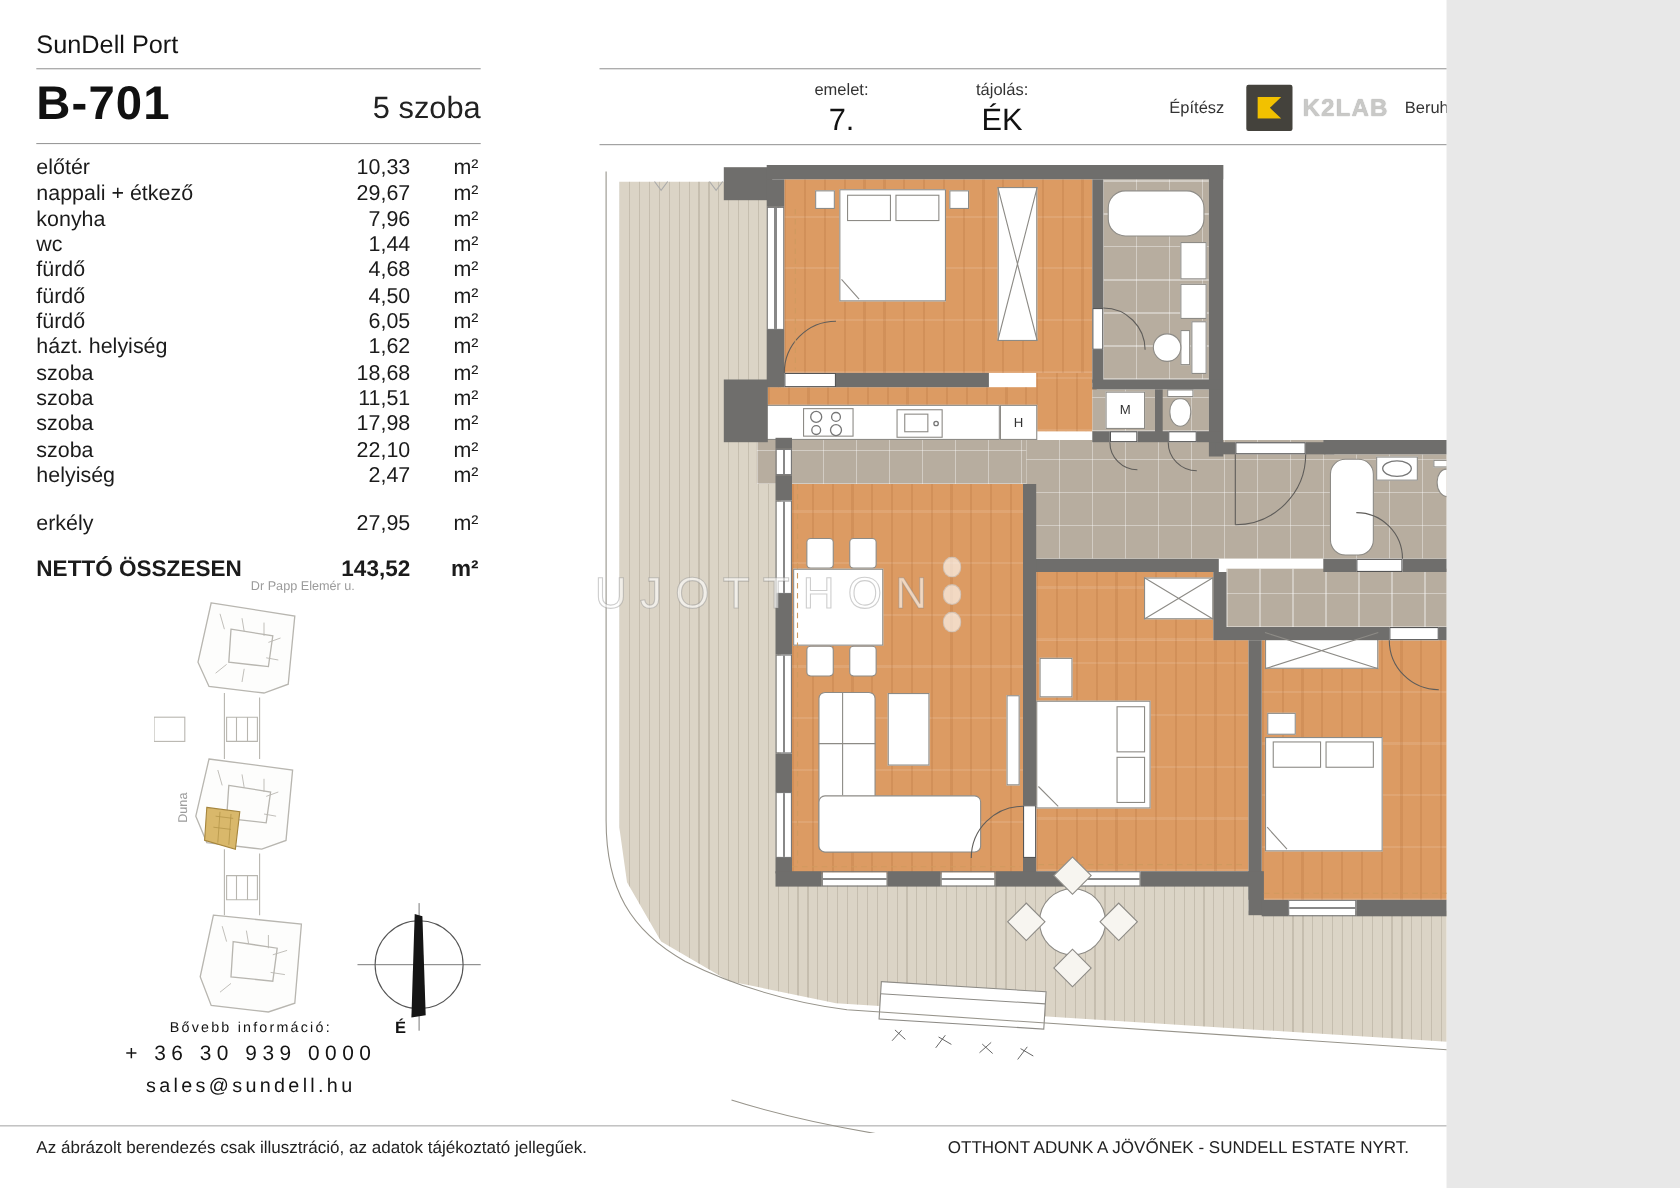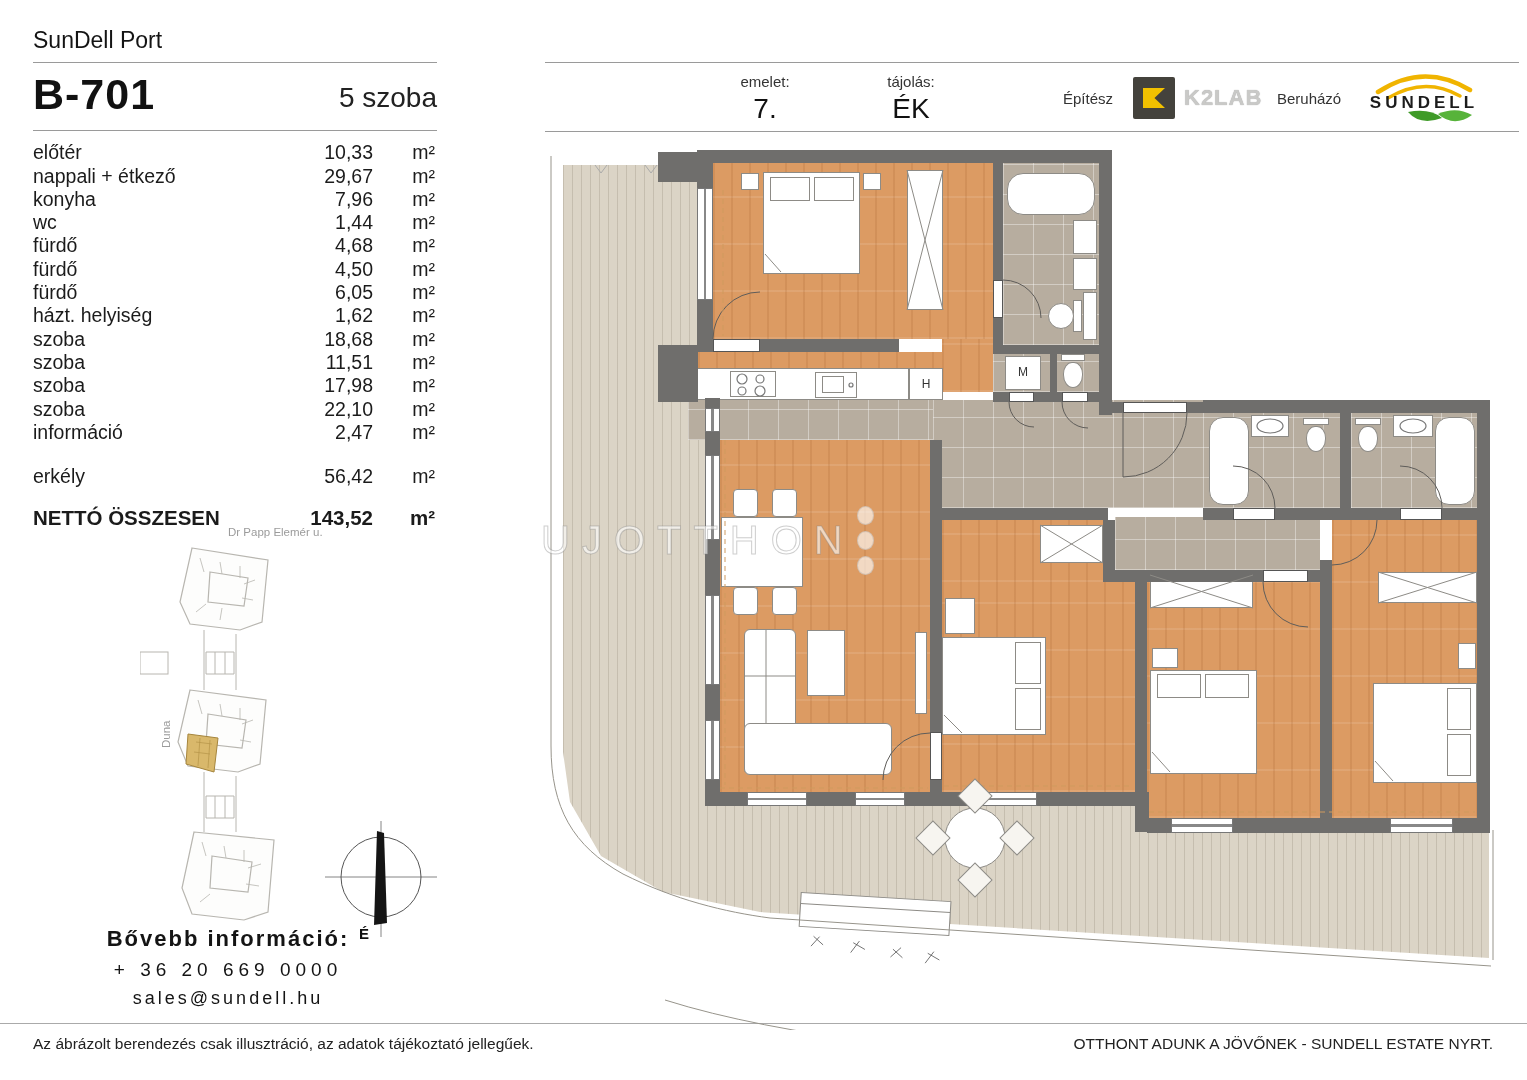--- a/index.html
+++ b/index.html
@@ -1,37 +1,37 @@
 <!DOCTYPE html>
 <html><head>
 <meta charset="utf-8">
 <style>
   html,body{margin:0;padding:0;background:#e8e8e8;}
-  .page{position:relative;width:1527px;height:1080px;background:#ffffff;font-family:"Liberation Sans",sans-serif;overflow:hidden;color:#1c1c1c;}
+  .page{position:relative;width:1315px;height:1080px;background:#ffffff;font-family:"Liberation Sans",sans-serif;overflow:hidden;color:#1c1c1c;}
   .abs{position:absolute;}
   .hline{position:absolute;height:1px;background:#9a9a9a;}
   .brand{position:absolute;left:33px;top:27px;font-size:23px;color:#141414;}
   .unitid{position:absolute;left:33px;top:70px;font-size:43px;font-weight:bold;letter-spacing:1px;color:#111;}
   .roomslbl{position:absolute;left:230px;top:82px;width:207px;text-align:right;font-size:28px;color:#222;}
   .hcol{position:absolute;width:130px;text-align:center;}
   .hcol .lb{font-size:15px;color:#333;}
   .hcol .vl{font-size:28px;color:#111;margin-top:3px;}
   .plabel{position:absolute;font-size:15px;color:#333;}
   .k2box{position:absolute;left:1133px;top:77px;width:42px;height:42px;background:#44423c;border-radius:2px;}
   .k2flag{position:absolute;left:10px;top:11px;width:22px;height:20px;background:#f2c100;clip-path:polygon(0 0,100% 0,52% 50%,100% 100%,0 100%);}
   .k2name{position:absolute;left:1184px;top:85px;font-size:22px;font-weight:bold;letter-spacing:1px;color:#c9c9c7;text-shadow:0 0 1px #9e9e9e;}
   .roomtable{position:absolute;left:33px;top:141px;width:402px;font-size:19.5px;color:#1b1b1b;}
   .rrow{display:flex;height:23.3px;align-items:flex-end;}
   .rrow .nm{flex:1;}
   .rrow .ar{width:90px;text-align:right;}
   .rrow .un{width:62px;text-align:right;}
   .rrow.balc{margin-top:21px;}
   .rrow.total{margin-top:19px;font-weight:bold;font-size:20.5px;}
   .contact{position:absolute;left:78px;top:926px;width:300px;text-align:center;color:#141414;}
-  .contact .t1{font-size:22px;font-weight:bold;letter-spacing:2px;}
+  .contact .t1{font-size:13px;font-weight:normal;letter-spacing:2px;}
   .contact .t2{font-size:19px;letter-spacing:5px;margin-top:7px;}
   .contact .t3{font-size:18px;letter-spacing:3px;margin-top:7px;}
   .footer-l{position:absolute;left:33px;top:1035px;font-size:15.5px;color:#222;}
   .footer-r{position:absolute;right:34px;top:1035px;font-size:15.5px;color:#222;}
   
   .plan{position:absolute;left:545px;top:140px;width:982px;height:890px;}
   .terrace{position:absolute;left:0;top:0;width:950px;height:830px;z-index:1;
     background:#dbd4c6;
     background-image:repeating-linear-gradient(90deg,rgba(120,110,92,.22) 0 1px,rgba(0,0,0,0) 1px 9px);
     clip-path:polygon(18px 25px,165px 25px,165px 655px,590px 655px,590px 688px,944px 688px,944px 818px,215px 772px,118px 752px,56px 716px,25px 662px,18px 612px);}
@@ -143,27 +143,27 @@
         <span class="nm">szoba</span>
         <span class="ar">17,98</span>
         <span class="un">m²</span>
       </div>
     <div class="rrow">
         <span class="nm">szoba</span>
         <span class="ar">22,10</span>
         <span class="un">m²</span>
       </div>
     <div class="rrow">
-        <span class="nm">információ</span>
+        <span class="nm">helyiség</span>
         <span class="ar">2,47</span>
         <span class="un">m²</span>
       </div>
     <div class="rrow balc">
         <span class="nm">erkély</span>
-        <span class="ar">56,42</span>
+        <span class="ar">27,95</span>
         <span class="un">m²</span>
       </div>
     <div class="rrow total">
         <span class="nm">NETTÓ ÖSSZESEN</span>
         <span class="ar">143,52</span>
         <span class="un">m²</span>
       </div>
   </div>
 
   <svg class="mapSvg" width="300" height="430" viewBox="0 0 300 430">
@@ -200,21 +200,21 @@
   <svg class="compSvg" width="120" height="130" viewBox="0 0 120 130">
     <line x1="60" y1="6" x2="60" y2="122" stroke="#666" stroke-width="0.8"></line>
     <line x1="4" y1="62" x2="116" y2="62" stroke="#666" stroke-width="0.8"></line>
     <circle cx="60" cy="62" r="40" fill="none" stroke="#555" stroke-width="1"></circle>
     <polygon points="56,16 63,18 66,108 53,110" fill="#151515"></polygon>
     <text x="38" y="124" font-size="15" font-weight="bold" fill="#111">É</text>
   </svg>
 
   <div class="contact">
     <div class="t1">Bővebb információ:</div>
-    <div class="t2">+ 36 20 669 0000</div>
+    <div class="t2">+ 36 30 939 0000</div>
     <div class="t3">sales@sundell.hu</div>
   </div>
 
   <div class="hline" style="left:0;top:1023px;width:1527px;background:#aaa;"></div>
   <div class="footer-l">Az ábrázolt berendezés csak illusztráció, az adatok tájékoztató jellegűek.</div>
   <div class="footer-r">OTTHONT ADUNK A JÖVŐNEK - SUNDELL ESTATE NYRT.</div>
 
   <div class="plan">
     <div class="terrace"></div>
 

